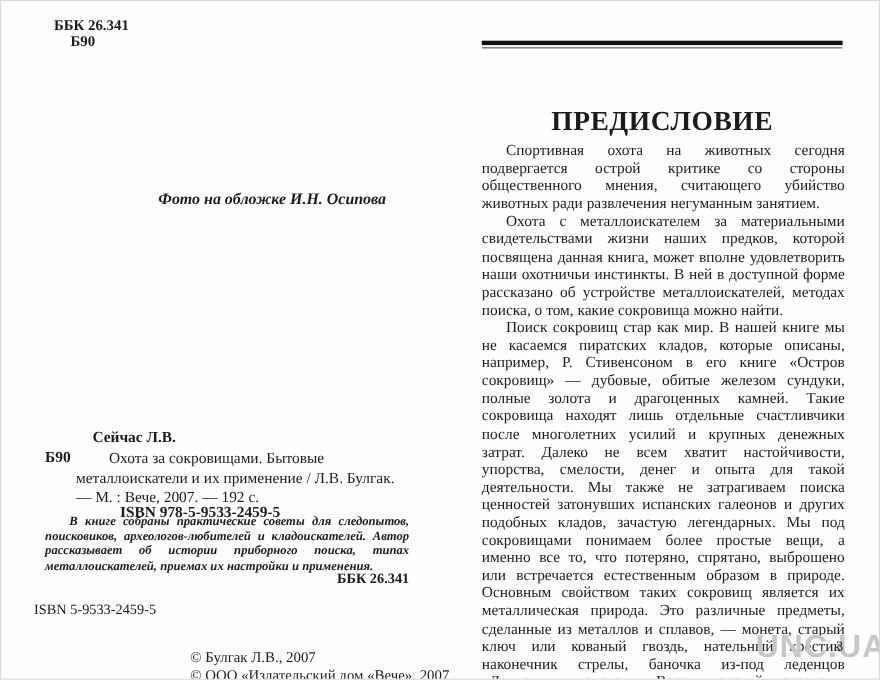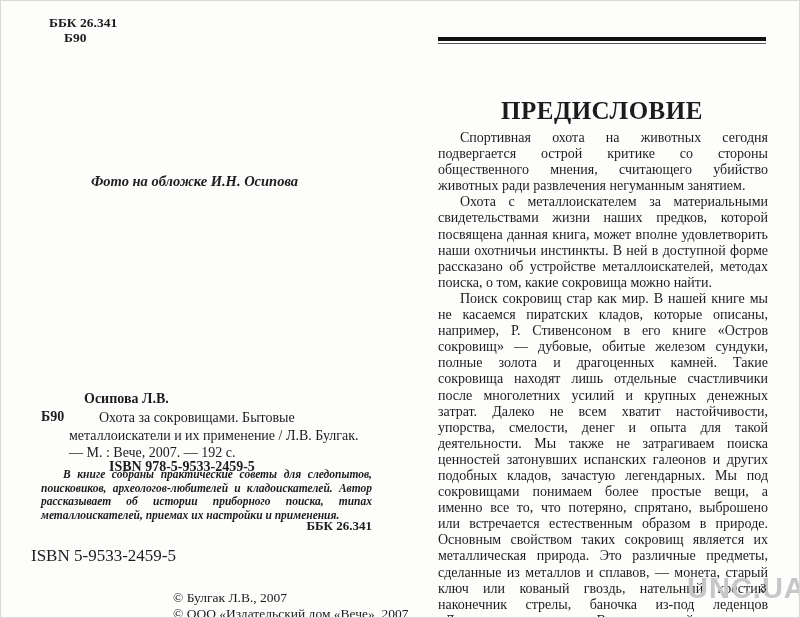--- a/index.html
+++ b/index.html
@@ -12,32 +12,32 @@
     box-sizing:border-box;
     font-family:"Liberation Serif","DejaVu Serif",serif;
     color:#1c1c1c;
     overflow:hidden;
   }
   .abs{position:absolute;}
 
   
   .bbk-top{left:48px;top:14px;font-size:13.5px;font-weight:bold;line-height:15px;}
   .bbk-top .l2{padding-left:15px;}
-  .photo-credit{left:90px;top:172px;width:260px;text-align:left;
+  .photo-credit{left:90px;top:172px;width:260px;text-align:right;
     font-style:italic;font-weight:bold;font-size:14.5px;}
   .cat-author{left:83px;top:390px;font-size:14px;font-weight:bold;}
   .cat-index{left:40px;top:408px;font-size:14px;font-weight:bold;}
   .cat-desc{left:68px;top:408px;width:303px;font-size:14px;font-weight:normal;
     line-height:17.5px;text-indent:30px;}
   .cat-isbn{left:108px;top:446px;font-size:14px;font-weight:bold;margin-top:12px;}
   .cat-annotation{left:40px;top:467px;width:331px;font-size:11.5px;font-weight:bold;
     line-height:13.5px;text-align:justify;text-indent:22px;font-style:italic;}
   .cat-bbk-bottom{left:40px;top:517px;width:331px;text-align:right;
     font-size:13px;font-weight:bold;}
-  .imprint-isbn{left:30px;top:545px;font-size:17px;}
+  .imprint-isbn{left:30px;top:545px;font-size:13px;}
   .imprint-copy{left:172px;top:545px;font-size:13.5px;line-height:15.5px;margin-top:44px;}
 
   
   .rule-thick{left:437px;top:36px;width:328px;height:4px;background:#111;}
   .rule-thin{left:437px;top:42px;width:328px;height:1px;background:#555;}
   .preface-heading{left:437px;top:96px;width:328px;text-align:center;
     font-size:25px;font-weight:bold;letter-spacing:.5px;}
   .preface-body{left:437px;top:129px;width:330px;font-size:14px;
     line-height:16.1px;text-align:justify;}
   .preface-body p{margin:0;text-indent:22px;}
@@ -54,21 +54,21 @@
   <div>
 
     <div class="abs bbk-top">
       <div>ББК 26.341</div>
       <div class="l2">Б90</div>
     </div>
 
     <div class="abs photo-credit">Фото на обложке И.Н. Осипова</div>
 
     <div>
-      <div class="abs cat-author">Осипова Л.В.</div>
+      <div class="abs cat-author">Сейчас Л.В.</div>
       <div class="abs cat-index">Б90</div>
       <div class="abs cat-desc">Охота за сокровищами. Бытовые металлоискатели и их применение / Л.В. Булгак. — М. : Вече, 2007. — 192 с.</div>
       <div class="abs cat-isbn">ISBN 978-5-9533-2459-5</div>
       <div class="abs cat-annotation">В книге собраны практические советы для следопытов, поисковиков, археологов-любителей и кладоискателей. Автор рассказывает об истории приборного поиска, типах металлоискателей, приемах их настройки и применения.</div>
       <div class="abs cat-bbk-bottom">ББК 26.341</div>
     </div>
 
     <div>
       <div class="abs imprint-isbn">ISBN 5-9533-2459-5</div>
       <div class="abs imprint-copy">

